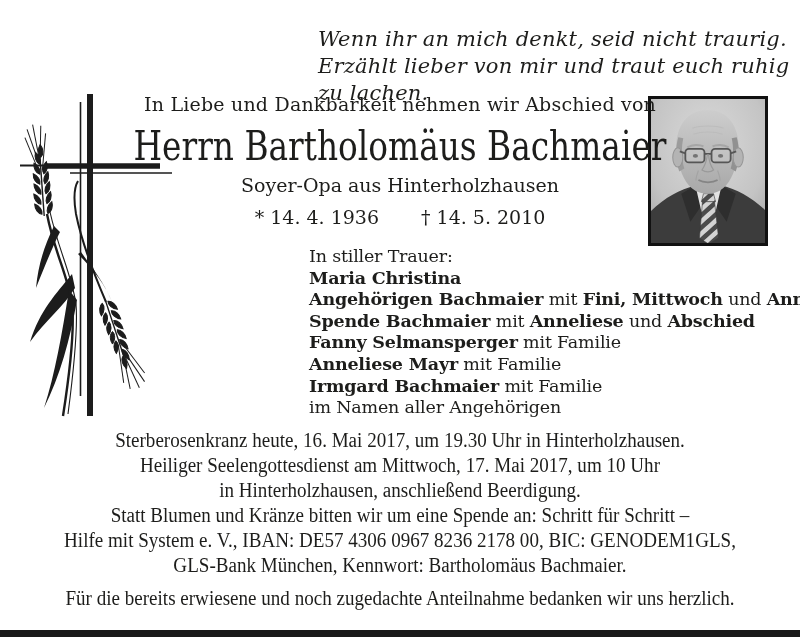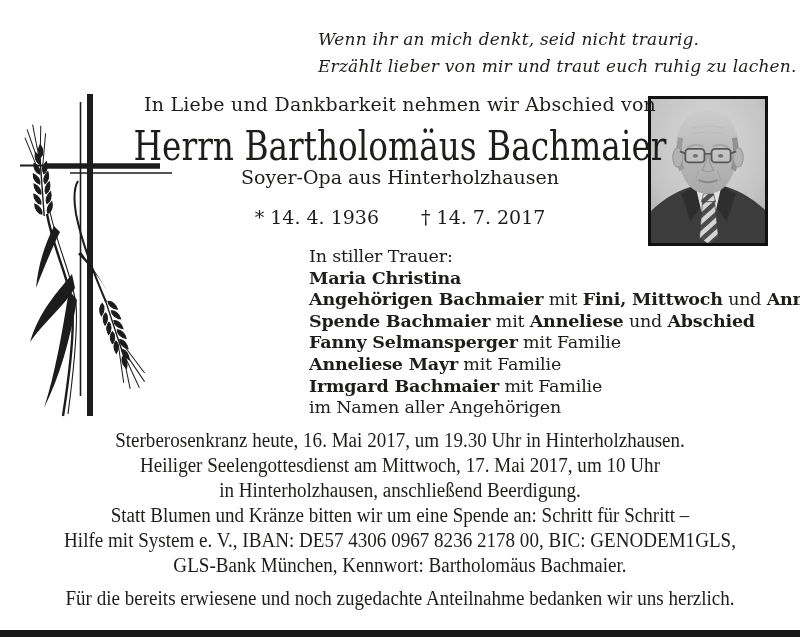--- a/index.html
+++ b/index.html
@@ -11,30 +11,30 @@
     color:#1d1d1b;
     font-family:"DejaVu Serif", serif;
     overflow:hidden;
   }
   .abs { position:absolute; }
   .center-block { left:0; width:800px; text-align:center; }
 
   .quote {
     left:318px; top:26px;
     font-style:italic;
-    font-size:17px; line-height:27px;
+    font-size:21px; line-height:27px;
     letter-spacing:.2px;
   }
   .intro { top:93px; font-size:19px; letter-spacing:.2px; }
   .title {
     top:123px; font-size:41px; line-height:46px;
     transform:scaleX(.80); transform-origin:50% 50%;
     white-space:nowrap;
   }
-  .subtitle { top:166px; font-size:19px;text-align:center; }
+  .subtitle { top:174px; font-size:19px;text-align:center; }
   .dates { top:206px; font-size:19px; }
   .dates .birth { margin-right:42px;margin-top:24px; }
 
   .mourning {
     left:309px; top:246px;
     font-size:17.5px; line-height:21.6px;
     letter-spacing:-.2px;
     white-space:nowrap;
   }
   .mourning .b { font-weight:bold; }
@@ -214,21 +214,21 @@
     <path d="M66,71 C67.5,75 68.5,78 68.5,81" stroke="#a3a3a3" stroke-width="1.1" fill="none"></path>
     <path d="M47,80.5 C52,83.5 61,83.5 66,80.5" stroke="#858585" stroke-width="1.7" fill="none"></path>
     <path d="M50,87.5 C54,89.5 59,89.5 63,87.5" stroke="#ababab" stroke-width="1" fill="none"></path>
   </svg>
 </div>
 
 <div class="abs center-block intro">In Liebe und Dankbarkeit nehmen wir Abschied von</div>
 <div class="abs center-block title">Herrn Bartholomäus Bachmaier</div>
 <div class="abs center-block subtitle">Soyer-Opa aus Hinterholzhausen</div>
 <div class="abs center-block dates">
-  <span class="birth">* 14. 4. 1936</span><span>† 14. 7. 2017</span>
+  <span class="birth">* 14. 4. 1936</span><span>† 14. 5. 2010</span>
 </div>
 
 <div class="abs mourning">
   <div>In stiller Trauer:</div>
   <div>
       <div><span class="b">Maria Christina</span></div>
       <div><span class="b">Angehörigen Bachmaier</span><span> mit </span><span class="b">Fini, Mittwoch</span><span> und </span><span class="b">Anna</span></div>
       <div><span class="b">Spende Bachmaier</span><span> mit </span><span class="b">Anneliese</span><span> und </span><span class="b">Abschied</span></div>
       <div><span class="b">Fanny Selmansperger</span><span> mit Familie</span></div>
       <div><span class="b">Anneliese Mayr</span><span> mit Familie</span></div>

